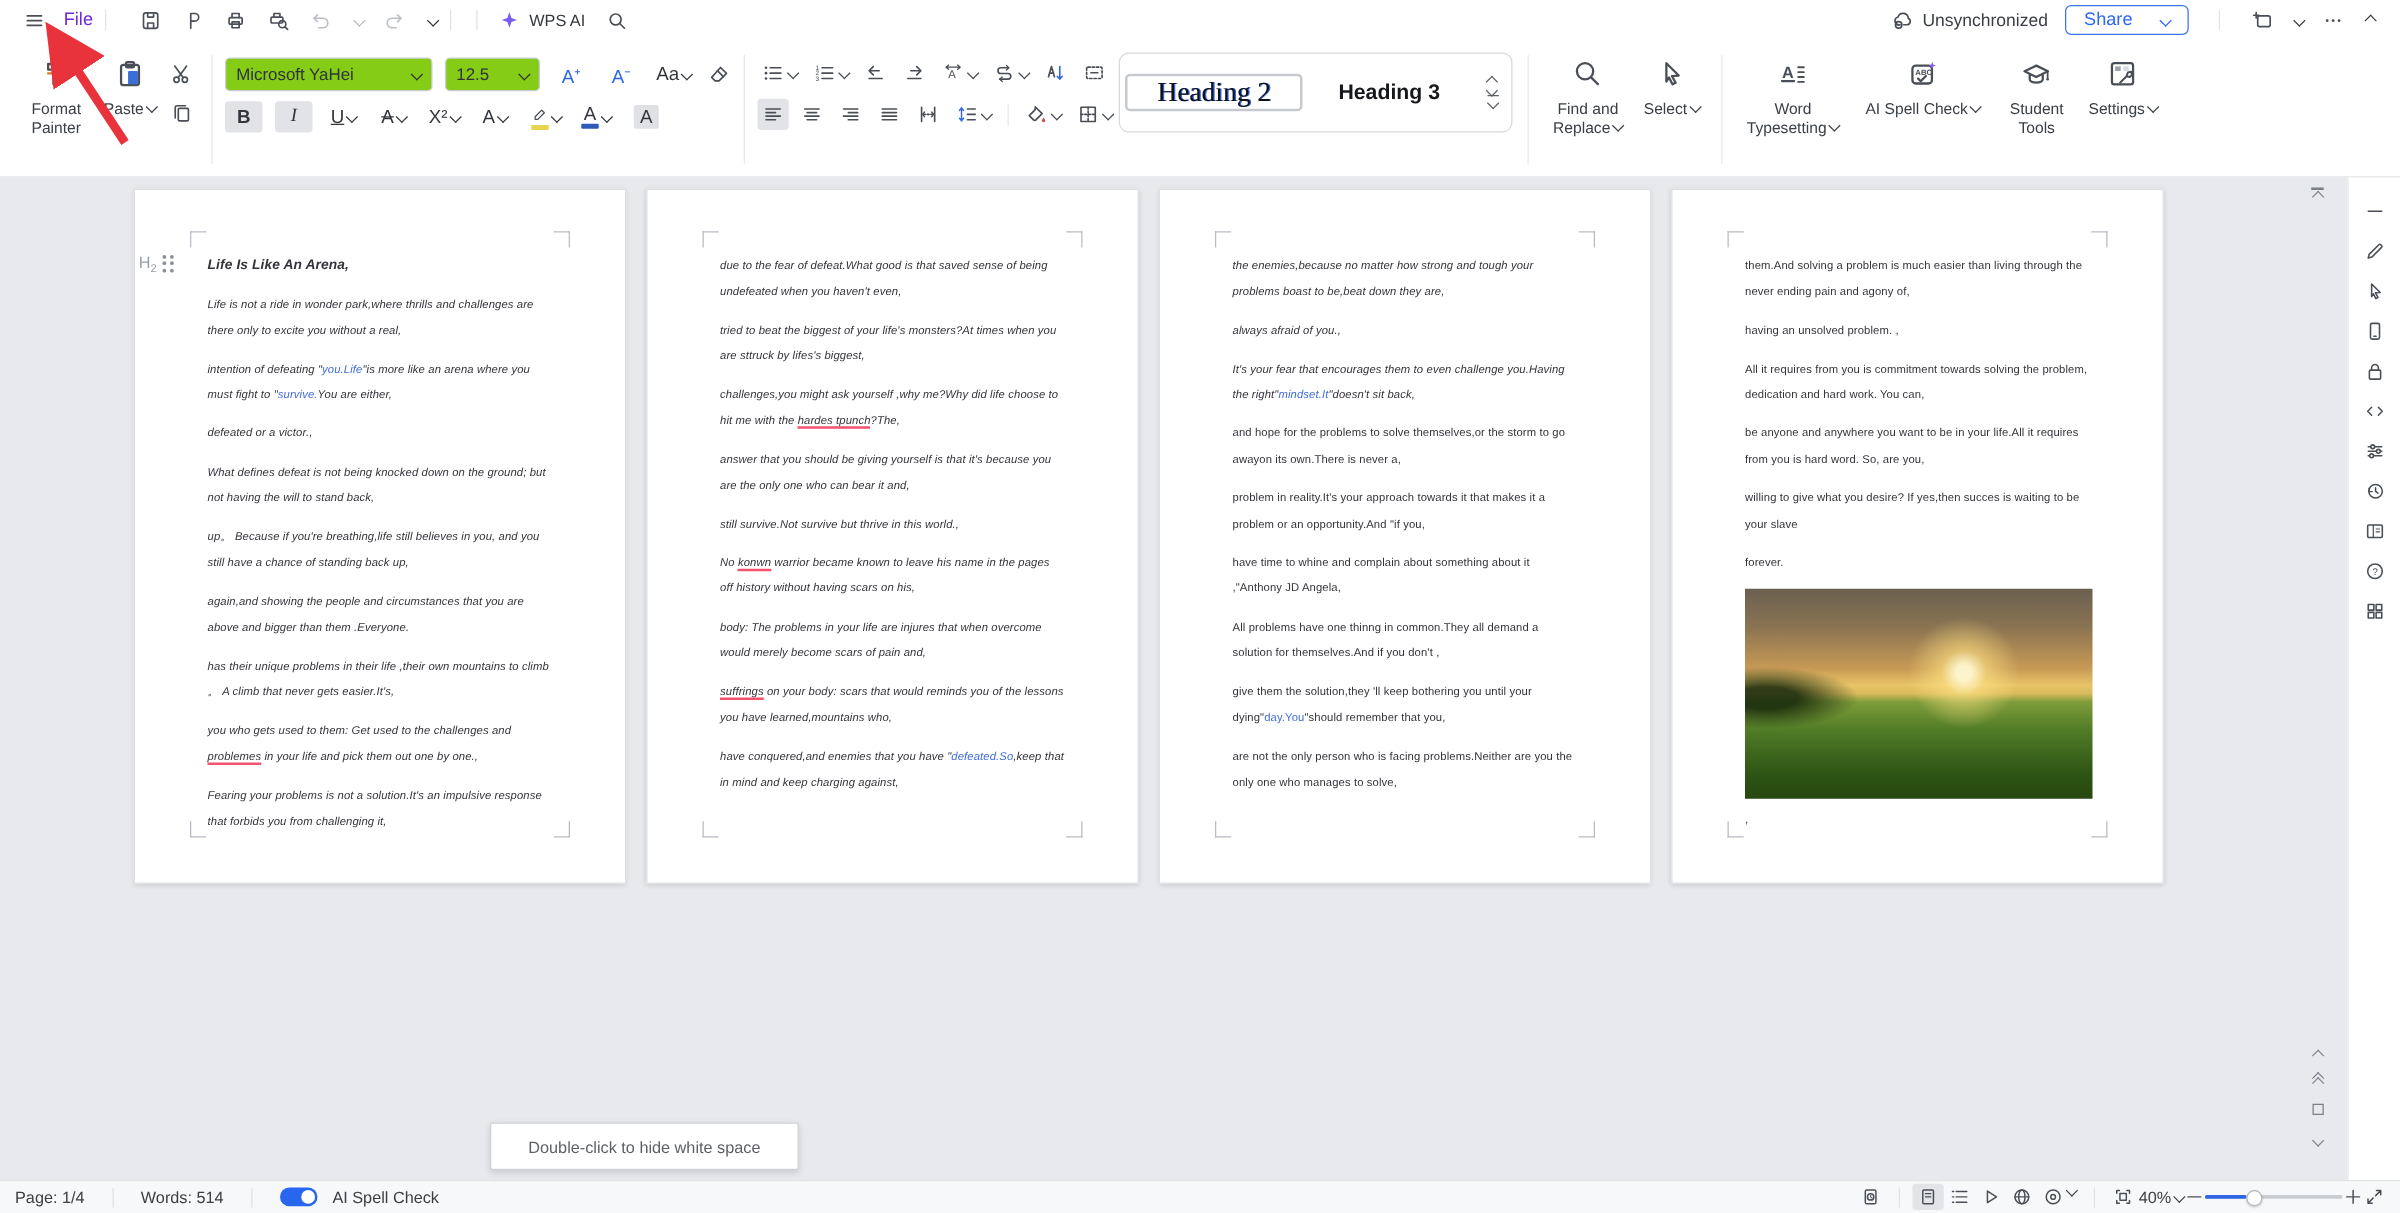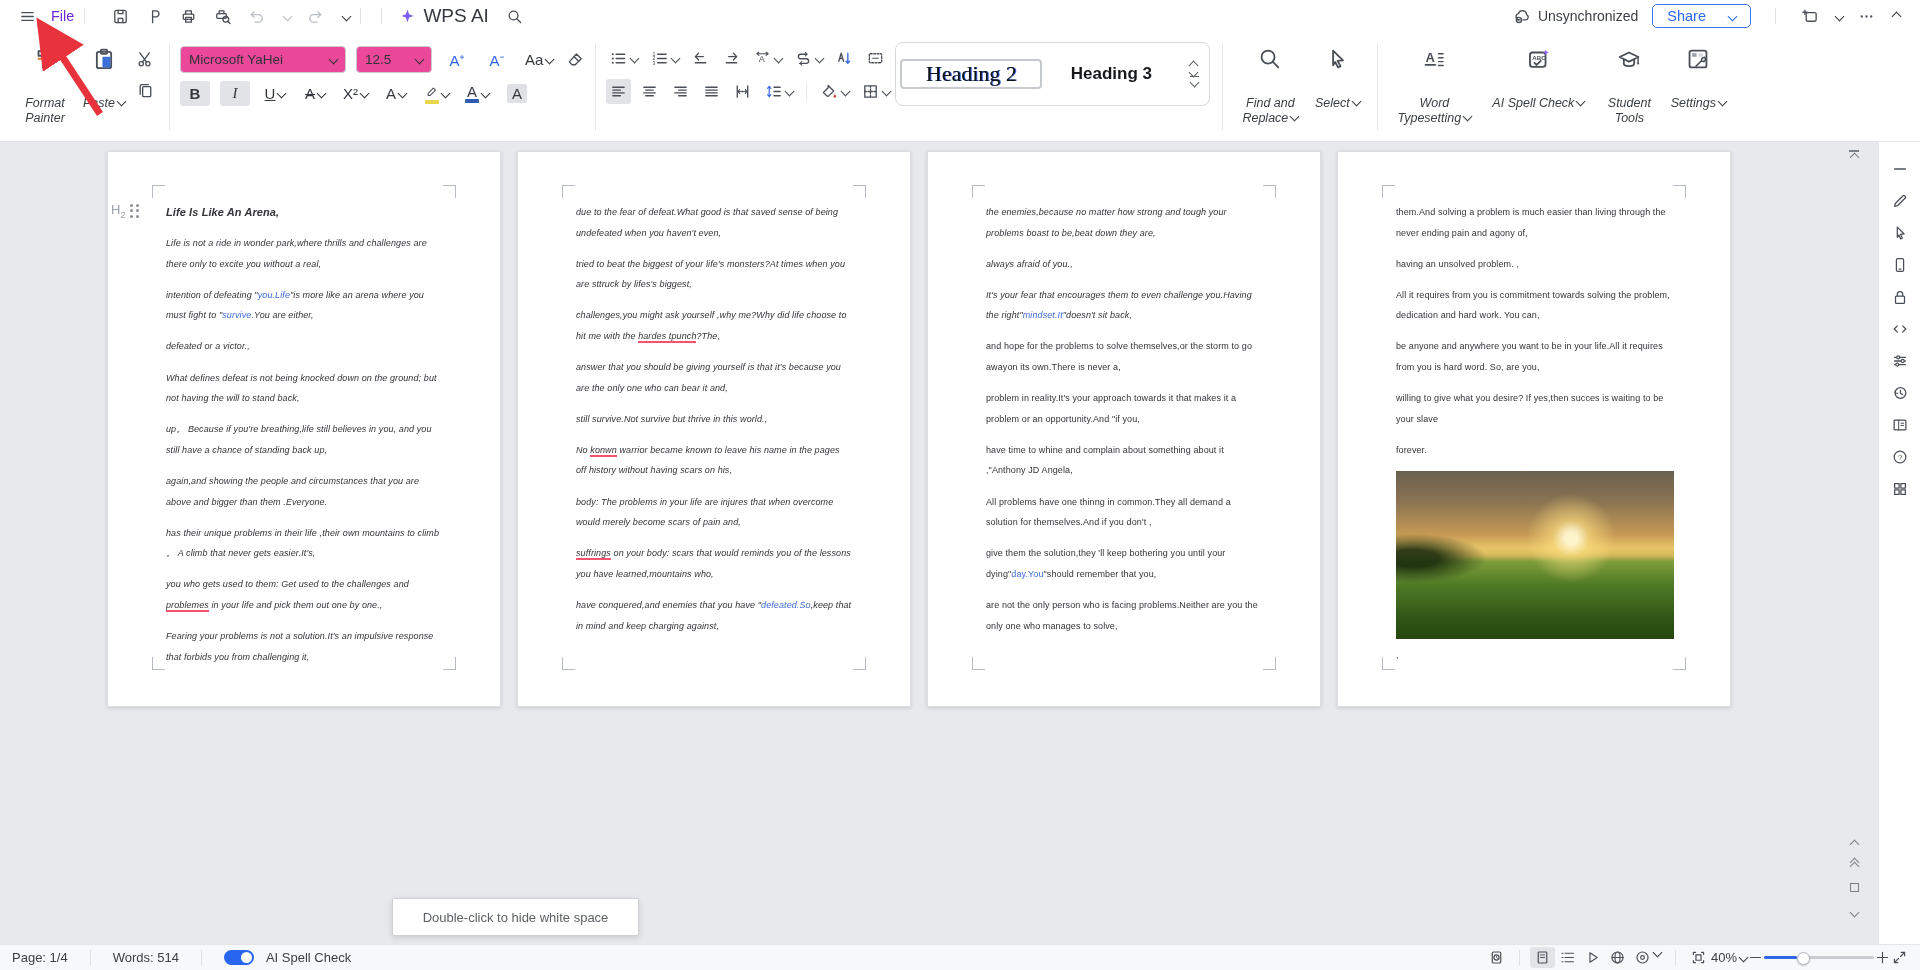--- a/index.html
+++ b/index.html
@@ -11,41 +11,41 @@
   .file-lbl{font-size:14.5px;color:#6d28d9;}
   .qicons{display:flex;align-items:center;gap:15px;margin-left:16px;}
   .ic{display:inline-flex;align-items:center;justify-content:center;color:#4a4f57;}
   .ic svg{width:19px;height:19px;}
   .ic.small svg{width:15px;height:15px;}
   .dis{color:#b9bdc4;}
   .vdiv{width:1px;height:16px;background:#e0e2e5;margin:0 10px;}
   .tabs{display:flex;margin-left:26px;height:32px;}
   .tab{padding:0 21px;font-size:14.5px;line-height:30px;color:#34383e;cursor:default;}
   .tab.active{color:#2c68f0;font-weight:bold;border-bottom:3px solid #2c68f0;}
-  .wpsai{display:flex;align-items:center;gap:6px;font-size:19px;margin-left:6px;}
+  .wpsai{display:flex;align-items:center;gap:6px;font-size:13px;margin-left:6px;}
   .mb-right{margin-left:auto;display:flex;align-items:center;gap:14px;padding-right:20px;}
   .sync{display:flex;align-items:center;gap:7px;font-size:14px;color:#3a3e44;}
   .share-btn{display:flex;align-items:center;gap:20px;border:1px solid #3b74f2;color:#2c68f0;
              font-size:14.5px;border-radius:5px;padding:3px 14px;background:#fff;}
   .chev{display:inline-block;width:6px;height:6px;border-right:1.4px solid currentColor;
         border-bottom:1.4px solid currentColor;transform:rotate(45deg);margin-left:3px;vertical-align:2px;}
   .chev.up{transform:rotate(-135deg);vertical-align:-2px;}
   
   .ribbon{position:absolute;top:32px;left:0;right:0;height:110px;background:#fff;
           border-bottom:1px solid #e3e4e6;display:flex;align-items:stretch;padding:6px 0 4px 14px;box-sizing:border-box;}
   .rdiv{width:1px;background:#e7e8ea;margin:6px 10px;}
   .rbig{display:flex;flex-direction:column;align-items:center;justify-content:flex-start;
         width:62px;font-size:12.5px;color:#3a3f45;text-align:center;padding-top:8px;}
   .rbig .ic svg{width:26px;height:26px;}
-  .rbig .lbl{margin-top:24px;line-height:15px;font-style:italic;}
+  .rbig .lbl{margin-top:8px;line-height:15px;}
   .cutcopy{display:flex;flex-direction:column;gap:12px;padding-top:12px;margin:0 4px;}
   .fontgrp{display:flex;flex-direction:column;gap:8px;padding-top:8px;}
   .frow{display:flex;align-items:center;gap:10px;}
   .combo{display:flex;align-items:center;justify-content:space-between;border:1px solid #c9ccd1;
-         border-radius:4px;height:25px;padding:0 8px;font-size:13.5px;color:#2f3338;background:#ec4899;}
+         border-radius:4px;height:25px;padding:0 8px;font-size:13.5px;color:#2f3338;background:#84cc16;}
   .combo.name{width:148px;}
   .combo.size{width:58px;}
   .tbtn{min-width:24px;height:25px;display:inline-flex;align-items:center;justify-content:center;
         border-radius:3px;font-size:15px;color:#33373d;padding:0 3px;}
   .tbtn.on{background:#e1e3e7;}
   .blue{color:#2e66e5;}
   .bold{font-weight:bold;}
   .ital{font-style:italic;font-family:"Liberation Serif",serif;}
   .und{text-decoration:underline;}
   .strk{text-decoration:line-through;}

